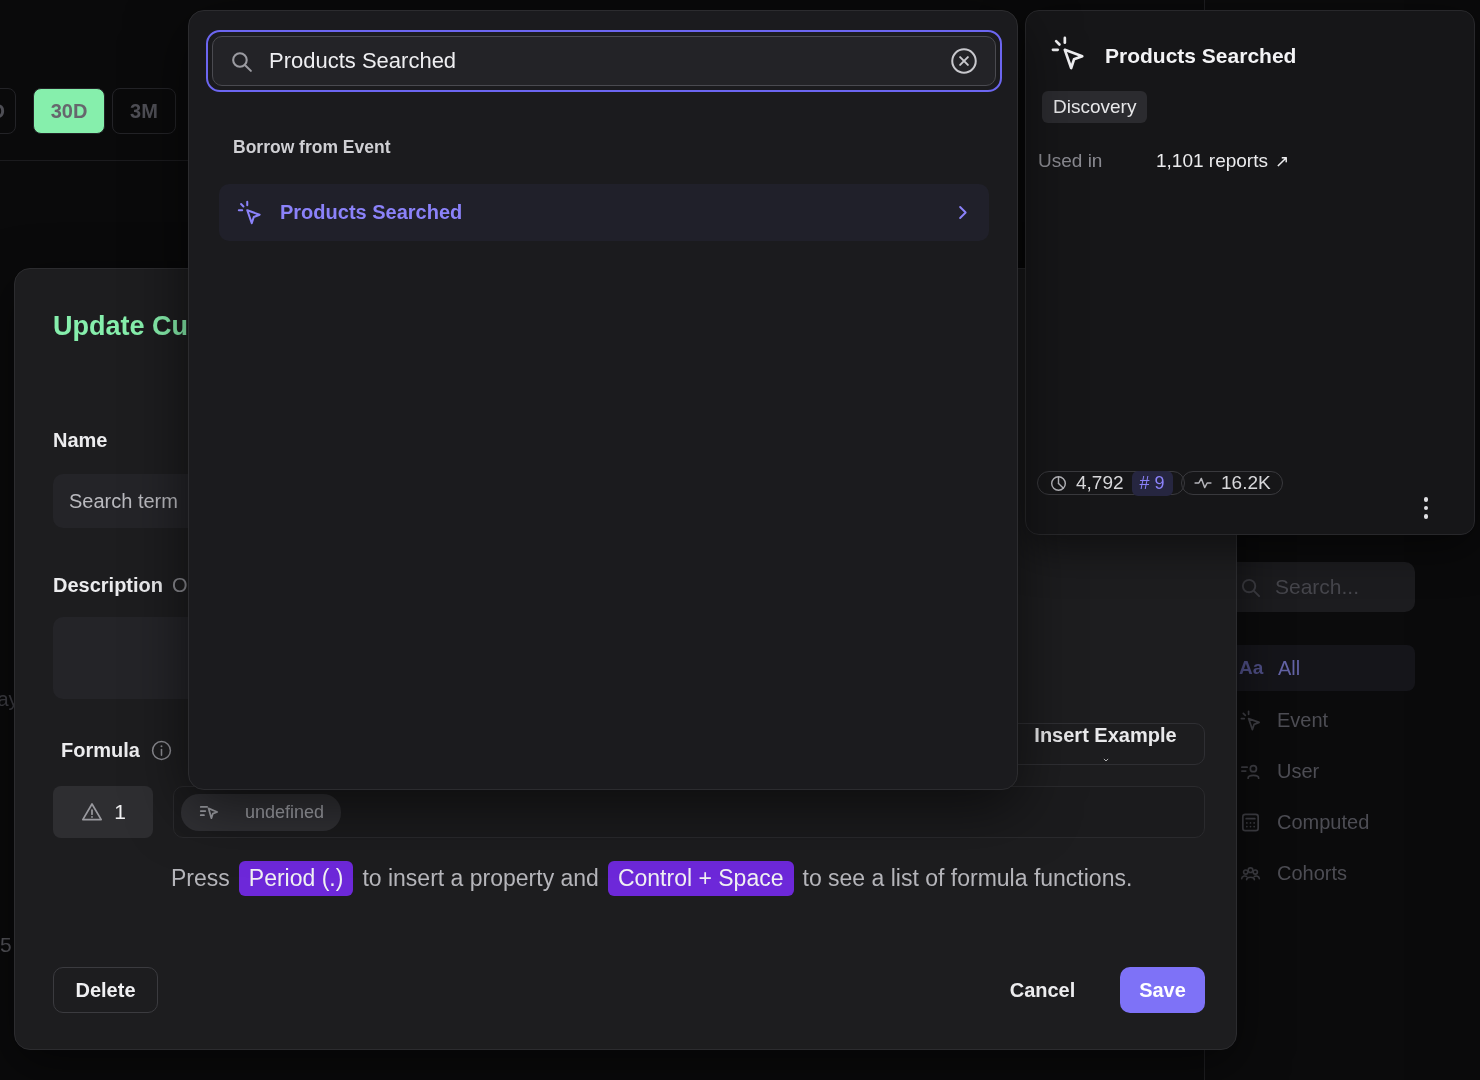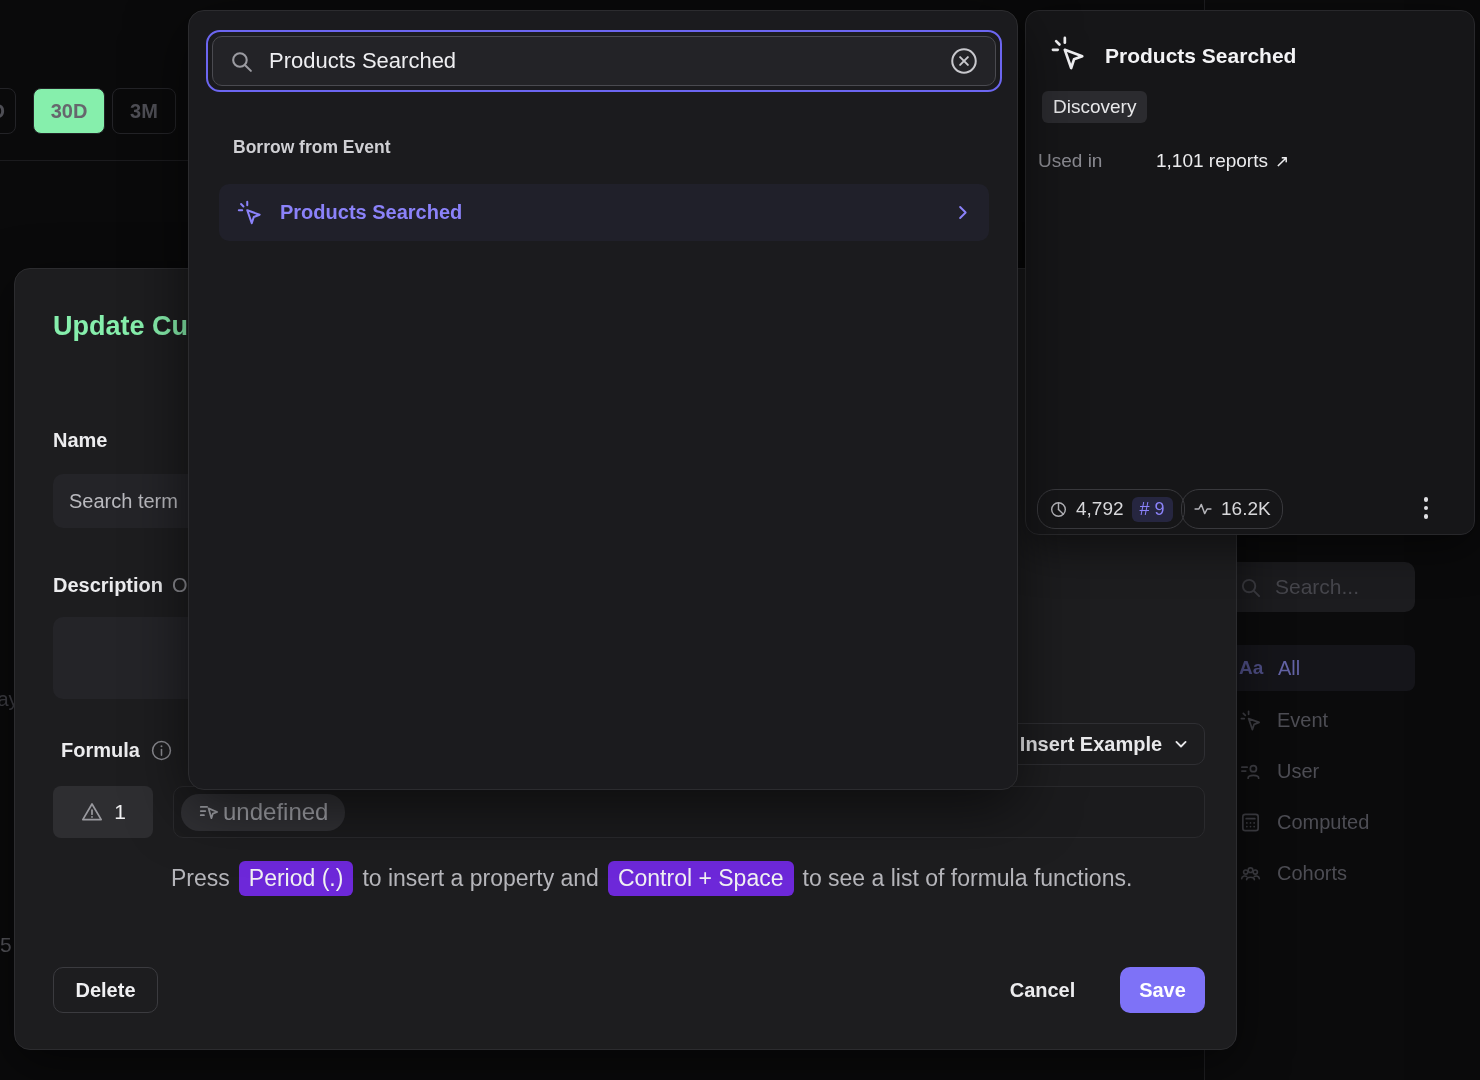--- a/index.html
+++ b/index.html
@@ -23,25 +23,25 @@
   .field-label { position:absolute; font-size:20px; font-weight:700; color:#ececee; white-space:nowrap; }
   .opt { font-weight:400; color:#8a8a90; margin-left:9px; }
   .ghost-input { background:#242428; border:none; outline:none; border-radius:10px; color:#b9b9be;
                  font-size:20px; font-family:inherit; padding:0 16px; }
   .desc-box { position:absolute; left:38px; top:348px; width:590px; height:82px; background:#242428; border-radius:10px; }
   .info-circ { width:23px; height:23px; color:#8a8a90; margin-left:10px; }
   .err-box { position:absolute; left:38px; top:517px; width:100px; height:52px; background:#2e2e31; border-radius:8px;
              display:flex; align-items:center; justify-content:center; gap:10px; color:#f0f0f2; font-size:21px; }
   .formula-box { position:absolute; left:158px; top:517px; width:1032px; height:52px; background:#1b1b1d;
                  border:1px solid #2a2a2d; border-radius:10px; display:flex; align-items:center; padding:0 7px; }
-  .chip { display:inline-flex; align-items:center; gap:3px; background:#303034; border-radius:18px; height:37px;
-          padding:0 17px; color:#9fa0a6; font-size:24px; }
+  .chip { display:inline-flex; align-items:center; gap:25px; background:#303034; border-radius:18px; height:37px;
+          padding:0 17px; color:#9fa0a6; font-size:18px; }
   .insert-btn { position:absolute; left:991px; top:454px; width:199px; height:42px; border:1px solid #2f2f33;
                 border-radius:10px; display:flex; align-items:center; justify-content:center; gap:9px;
-                color:#e9e9eb; font-size:20px; font-weight:700; background:transparent; cursor:pointer; }
+                color:#e9e9eb; font-size:20px; font-weight:700; background:transparent; cursor:pointer;flex-direction:column; }
   .hint { position:absolute; left:156px; top:592px; font-size:23px; color:#b5b5ba; display:flex; align-items:center; gap:9px; white-space:nowrap; }
   .key { background:#6d28d9; border-radius:6px; padding:4px 10px; color:#f0f0f2; }
   .btn { border-radius:10px; font-size:20px; font-weight:700; display:flex; align-items:center; justify-content:center; cursor:pointer; }
   .btn-delete { position:absolute; left:38px; top:698px; width:105px; height:46px; border:1px solid #3b3b3f; color:#f0f0f2; background:transparent; }
   .btn-cancel { position:absolute; left:975px; top:698px; width:105px; height:46px; color:#ececee; background:transparent; border:none; }
   .btn-save { position:absolute; left:1105px; top:698px; width:85px; height:46px; background:#7e72f7; color:#ffffff; border:none; }
 
   
   .popover { position:absolute; left:188px; top:10px; width:830px; height:780px; background:#1b1b1e;
              border:1px solid #2c2c2f; border-radius:16px; z-index:30; box-shadow:0 16px 60px rgba(0,0,0,.55); }
@@ -56,21 +56,21 @@
   .result-label { color:#8b82fa; font-size:20px; font-weight:700; margin-left:17px; }
 
   
   .card { position:absolute; left:1025px; top:10px; width:450px; height:525px; background:#161618;
           border:1px solid #28282b; border-radius:14px; z-index:25; box-shadow:0 12px 44px rgba(0,0,0,.5); }
   .card-title { position:absolute; left:79px; top:33px; font-size:21px; font-weight:700; color:#f3f3f5; }
   .badge { position:absolute; left:16px; top:80px; background:#2b2b2f; border-radius:6px; padding:5px 11px;
            font-size:19px; color:#e8e8ea; }
   .kv-label { position:absolute; left:12px; top:139px; font-size:19px; color:#8a8a91; }
   .kv-value { position:absolute; left:130px; top:139px; font-size:19px; color:#ececee; cursor:pointer; display:flex; gap:7px; align-items:center; }
-  .pill { position:absolute; top:478px; height:40px; border:1px solid #39393d; border-radius:18px;
+  .pill { position:absolute; top:460px; height:24px; border:1px solid #39393d; border-radius:18px;
           display:flex; align-items:center; gap:8px; padding:0 11px; color:#d8d8db; font-size:19px; cursor:pointer;justify-content:flex-end; }
   .rank { background:#262640; border-radius:6px; padding:2px 8px; color:#8b82fa; font-size:18px; }
   .kebab { position:absolute; right:38px; top:482px; width:20px; height:30px; display:flex; flex-direction:column;
            align-items:center; justify-content:center; gap:4px; cursor:pointer; }
   .kebab i { width:4.5px; height:4.5px; border-radius:50%; background:#e0e0e3; }
 
   
   .sidebar { position:absolute; left:1204px; top:0; width:200px; height:1080px; background:#0b0b0c;
              border-left:1px solid #1f1f22; z-index:5;text-decoration:underline; }
   .sb-search { position:absolute; left:20px; top:562px; width:190px; height:50px; background:#1c1c1f; border-radius:10px;

